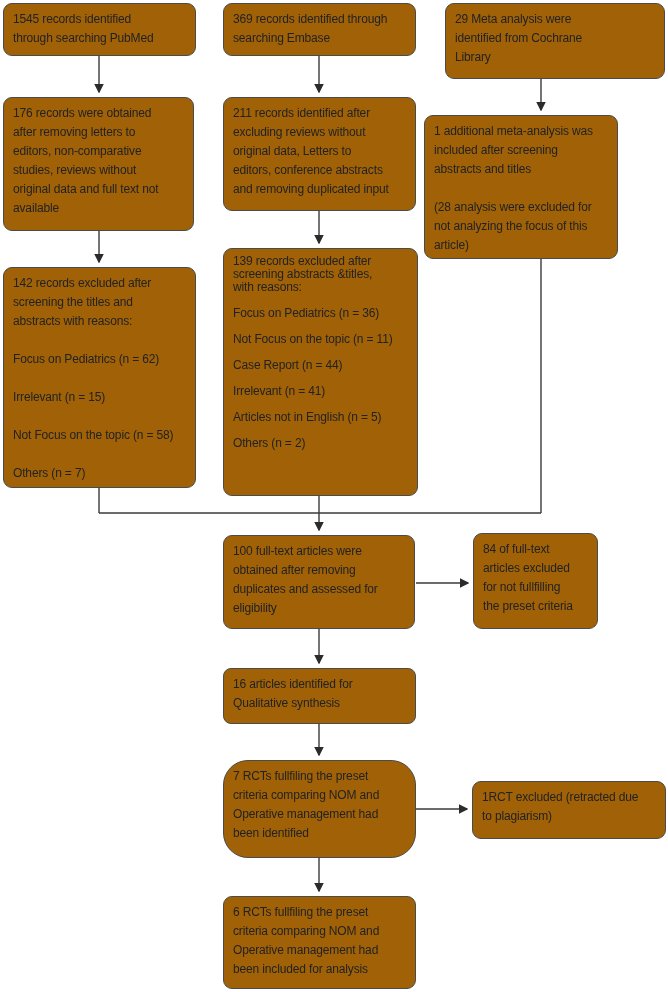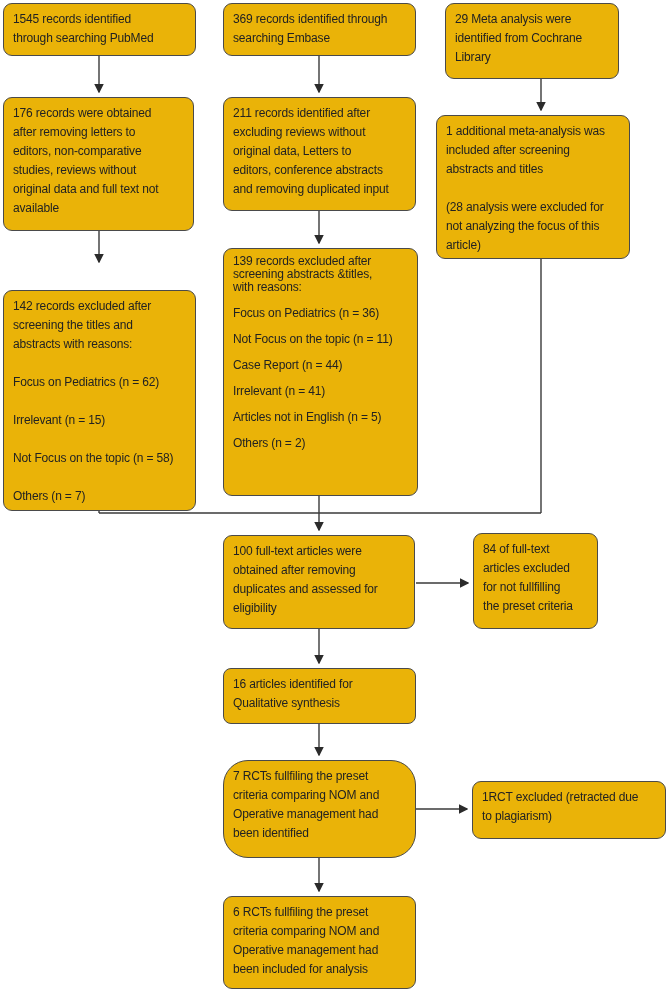--- a/index.html
+++ b/index.html
@@ -23,21 +23,21 @@
     height: 992px;
   }
   .connectors line, .connectors path.wire {
     stroke: #3a3a3a;
     stroke-width: 1.4;
     fill: none;
   }
   .box {
     position: absolute;
     box-sizing: border-box;
-    background: #eab308;
+    background: #a16207;
     border: 1.4px solid #4a4a4a;
     border-radius: 9px;
     padding: 6px 7px 20px 9px;
     color: #222222;
     font-size: 12px;
     letter-spacing: -0.15px;
     line-height: 19px;
     white-space: pre-line;
     overflow: hidden;
   }
@@ -77,46 +77,46 @@
     <line x1="416" y1="583" x2="468" y2="583" marker-end="url(#arr)"></line>
     <line x1="416" y1="809" x2="467" y2="809" marker-end="url(#arr)"></line>
   </svg>
 
   <div class="box" style="left:3px; top:3px; width:193px; height:53px;">1545 records identified
 through searching PubMed</div>
 
   <div class="box" style="left:223px; top:3px; width:193px; height:53px;">369 records identified through
 searching Embase</div>
 
-  <div class="box" style="left:445px; top:3px; width:174px; height:76px;">29 Meta analysis were
+  <div class="box" style="left:445px; top:3px; width:220px; height:76px;">29 Meta analysis were
 identified from Cochrane
 Library</div>
 
   <div class="box" style="left:3px; top:97px; width:191px; height:134px;">176 records were obtained
 after removing letters to
 editors, non-comparative
 studies, reviews without
 original data and full text not
 available</div>
 
   <div class="box" style="left:223px; top:97px; width:193px; height:114px;">211 records identified after
 excluding reviews without
 original data, Letters to
 editors, conference abstracts
 and removing duplicated input</div>
 
-  <div class="box" style="left:436px; top:115px; width:194px; height:144px;">1 additional meta-analysis was
+  <div class="box" style="left:424px; top:115px; width:194px; height:144px;">1 additional meta-analysis was
 included after screening
 abstracts and titles
 
 (28 analysis were excluded for
 not analyzing the focus of this
 article)</div>
 
-  <div class="box" style="left:3px; top:267px; width:193px; height:221px;margin-top:23px;">142 records excluded after
+  <div class="box" style="left:3px; top:267px; width:193px; height:221px;">142 records excluded after
 screening the titles and
 abstracts with reasons:
 
 Focus on Pediatrics (n = 62)
 
 Irrelevant (n = 15)
 
 Not Focus on the topic (n = 58)
 
 Others (n = 7)</div>

